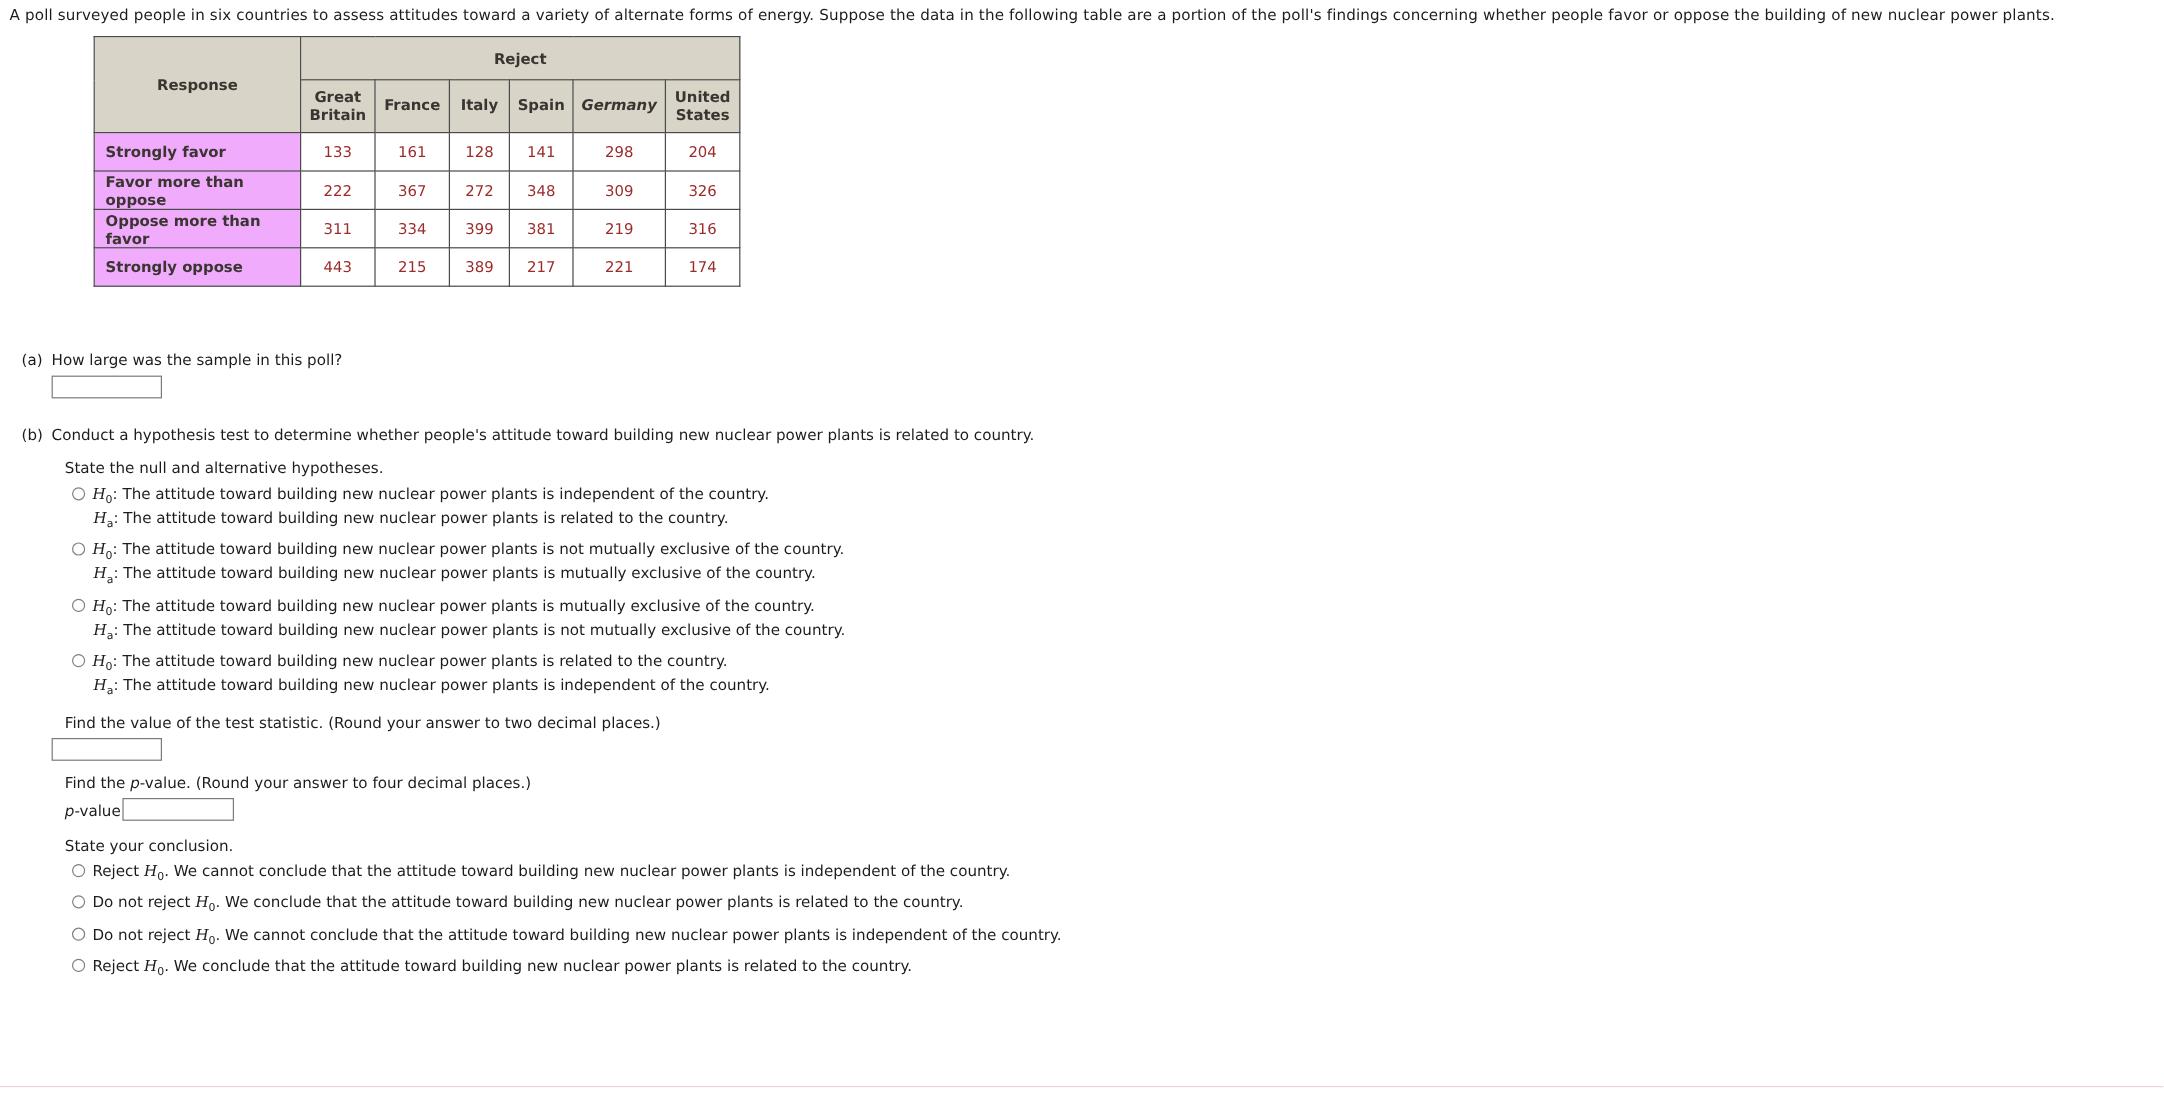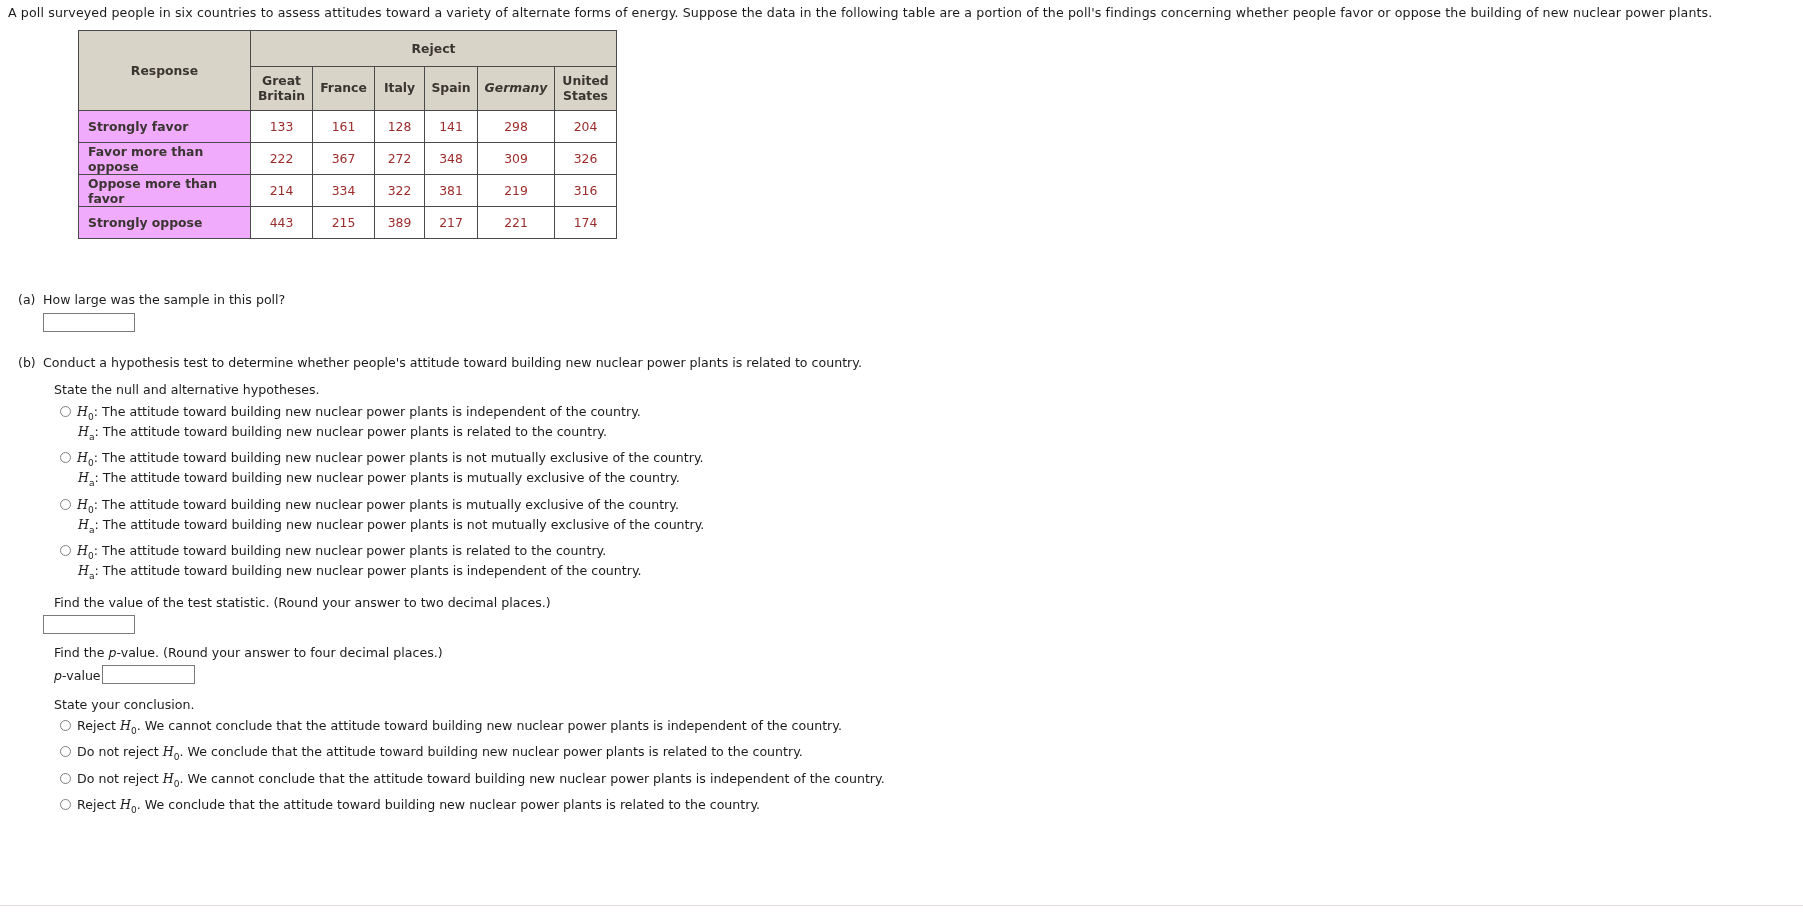--- a/index.html
+++ b/index.html
@@ -198,23 +198,23 @@
           <td class="rowlabel">Favor more than oppose</td>
           <td class="num">222</td>
           <td class="num">367</td>
           <td class="num">272</td>
           <td class="num">348</td>
           <td class="num">309</td>
           <td class="num">326</td>
         </tr>
         <tr>
           <td class="rowlabel">Oppose more than favor</td>
-          <td class="num">214</td>
+          <td class="num">311</td>
           <td class="num">334</td>
-          <td class="num">322</td>
+          <td class="num">399</td>
           <td class="num">381</td>
           <td class="num">219</td>
           <td class="num">316</td>
         </tr>
         <tr>
           <td class="rowlabel">Strongly oppose</td>
           <td class="num">443</td>
           <td class="num">215</td>
           <td class="num">389</td>
           <td class="num">217</td>

